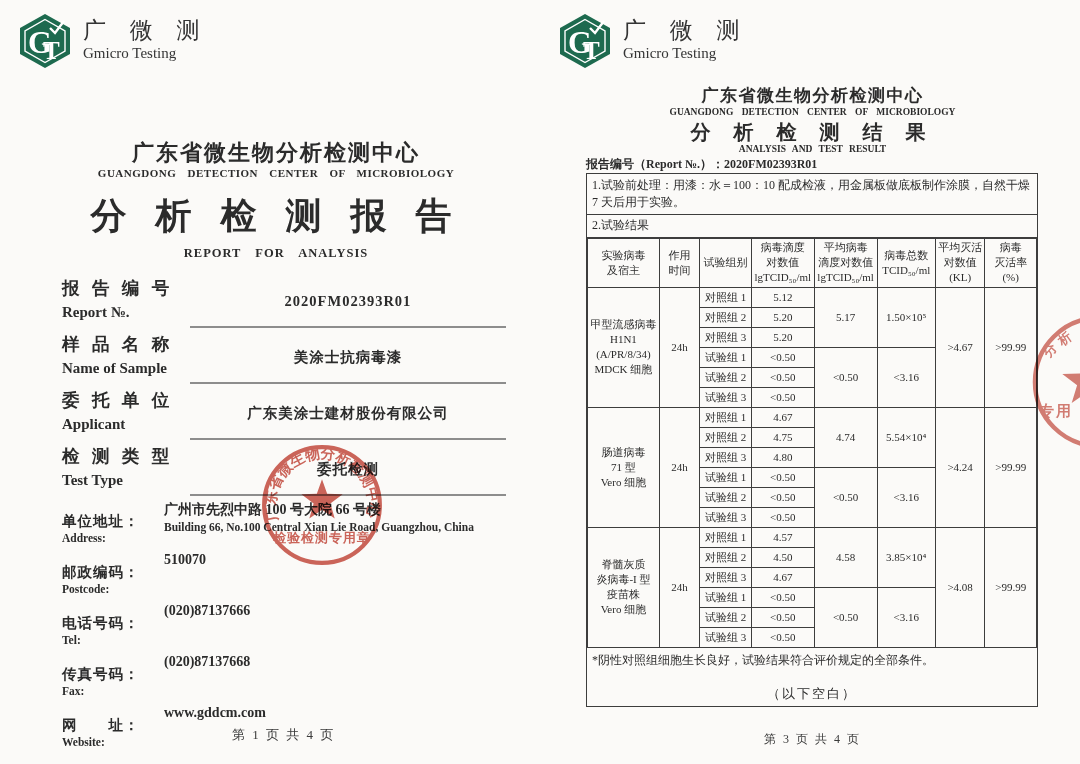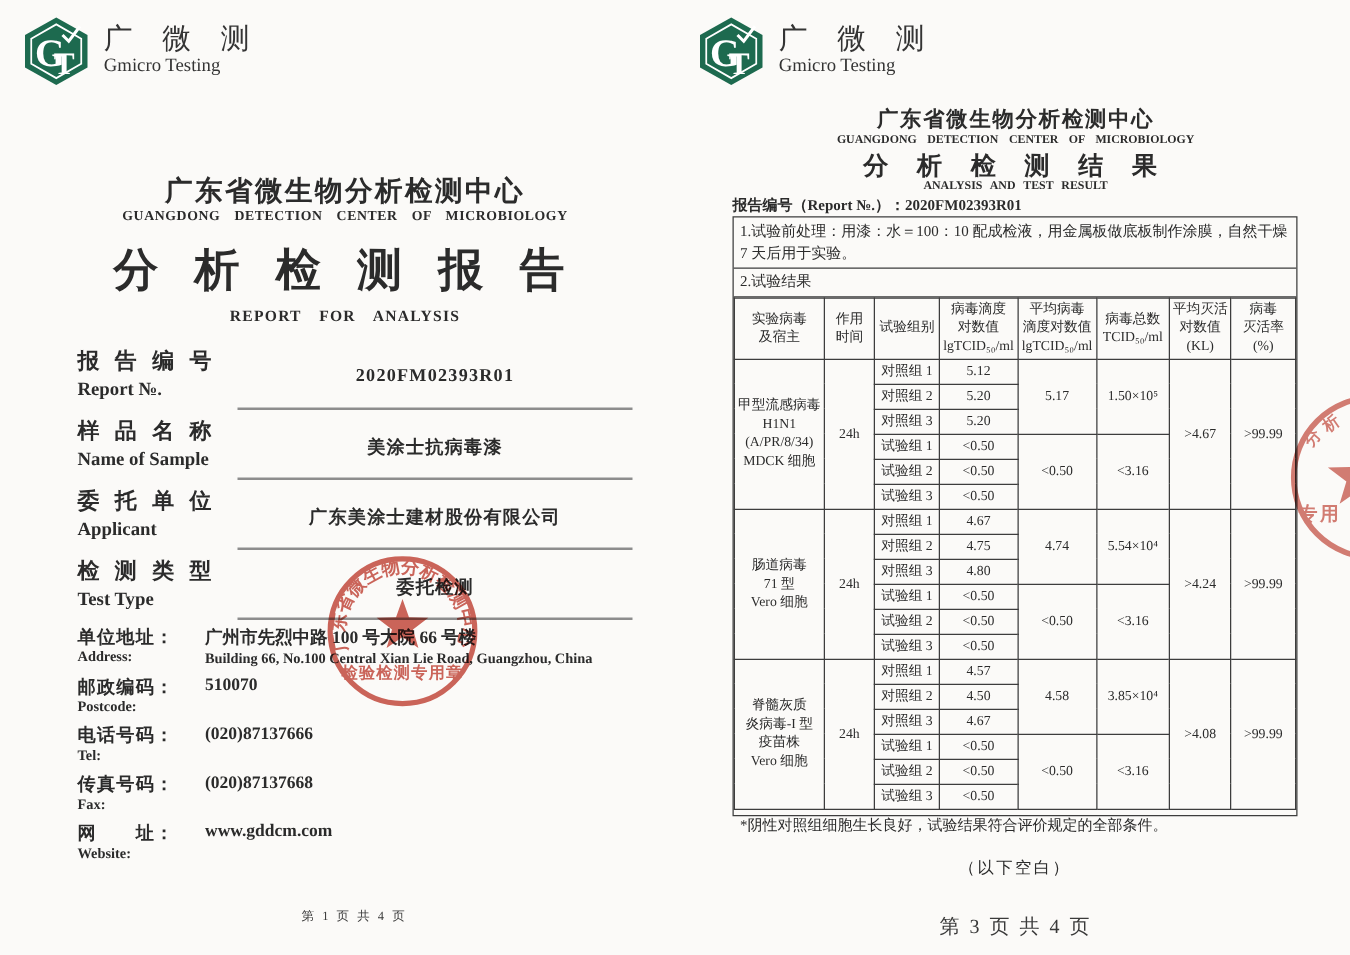--- a/index.html
+++ b/index.html
@@ -29,43 +29,43 @@
   .f-row{display:flex;height:56px;}
   .f-labels{width:128px;flex:none;}
   .f-cn{font-size:17.5px;font-weight:bold;letter-spacing:4px;}
   .f-en{font-size:15px;font-weight:bold;margin-top:4px;}
   .f-val{flex:1;height:50px;border-bottom:2px solid #8d8d8d;display:flex;align-items:center;justify-content:center;
          font-size:14.5px;font-weight:600;letter-spacing:1px;font-family:Liberation Serif, serif;}
 
   
   .contact{position:absolute;left:62px;right:26px;top:500px;}
   .c-row{display:flex;margin-bottom:7px;}
-  .c-labels{width:102px;flex:none;}
+  .c-labels{width:102px;flex:none;margin-top:12px;}
   .c-cn{font-size:14.5px;font-weight:bold;letter-spacing:1px;}
   .c-en{font-size:11.5px;font-weight:bold;margin-top:1px;}
   .c-vals{flex:1;}
   .c-vcn{font-size:14px;font-weight:bold;padding-top:1px;}
   .c-ven{font-size:11.5px;font-weight:bold;margin-top:2px;}
 
-  .footerL{position:absolute;left:62px;right:35px;top:726px;text-align:center;font-size:10px;letter-spacing:2px;color:#3a3a3a;}
-  .footerR{position:absolute;left:45px;right:40px;top:731px;text-align:center;font-size:16px;letter-spacing:2px;color:#3a3a3a;}
+  .footerL{position:absolute;left:62px;right:35px;top:726px;text-align:center;font-size:13px;letter-spacing:2px;color:#3a3a3a;}
+  .footerR{position:absolute;left:45px;right:40px;top:731px;text-align:center;font-size:12px;letter-spacing:2px;color:#3a3a3a;}
 
   
   .sealL{position:absolute;left:260px;top:443px;width:124px;height:124px;opacity:.78;mix-blend-mode:multiply;}
   .sealR{position:absolute;left:475px;top:312px;width:80px;height:150px;opacity:.66;mix-blend-mode:multiply;}
 
   
   .r-org-cn{top:84px;font-size:17px;font-weight:bold;letter-spacing:1.5px;}
   .r-org-en{top:107px;font-size:9.5px;font-weight:bold;word-spacing:6px;}
   .r-title-cn{top:119px;font-size:20px;font-weight:bold;letter-spacing:9px;}
   .r-title-en{top:144px;font-size:9.5px;font-weight:bold;word-spacing:4px;}
   .r-repno{position:absolute;left:46px;top:156px;font-size:12px;font-weight:600;}
 
   
-  .resultbox{position:absolute;left:46px;top:173px;width:452px;height:480px;border:1.5px solid #3d3d3d;
+  .resultbox{position:absolute;left:46px;top:173px;width:452px;height:534px;border:1.5px solid #3d3d3d;
              box-sizing:border-box;background:transparent;}
   .preline{font-size:12px;padding:3px 5px 3px 5px;border-bottom:1px solid #3d3d3d;line-height:1.4;}
   .preline2{font-size:12px;padding:2px 5px 3px 5px;border-bottom:1px solid #3d3d3d;}
   table.results{width:100%;border-collapse:collapse;table-layout:fixed;}
   table.results th,table.results td{border:1px solid #3d3d3d;text-align:center;font-size:11px;
       padding:1px 2px;line-height:1.35;overflow:hidden;}
   table.results th{font-weight:normal;height:46px;white-space:pre-line;}
   table.results td{height:17px;}
   td.c-virus,td.c-time{white-space:pre-line;}
   .tnote{font-size:12px;padding:4px 5px 0 5px;text-align:left;}

